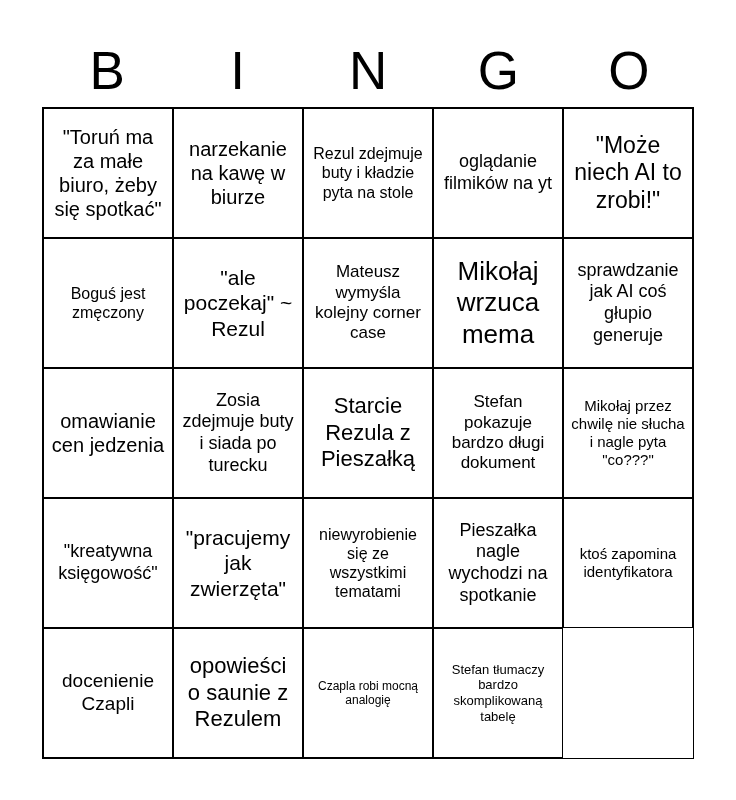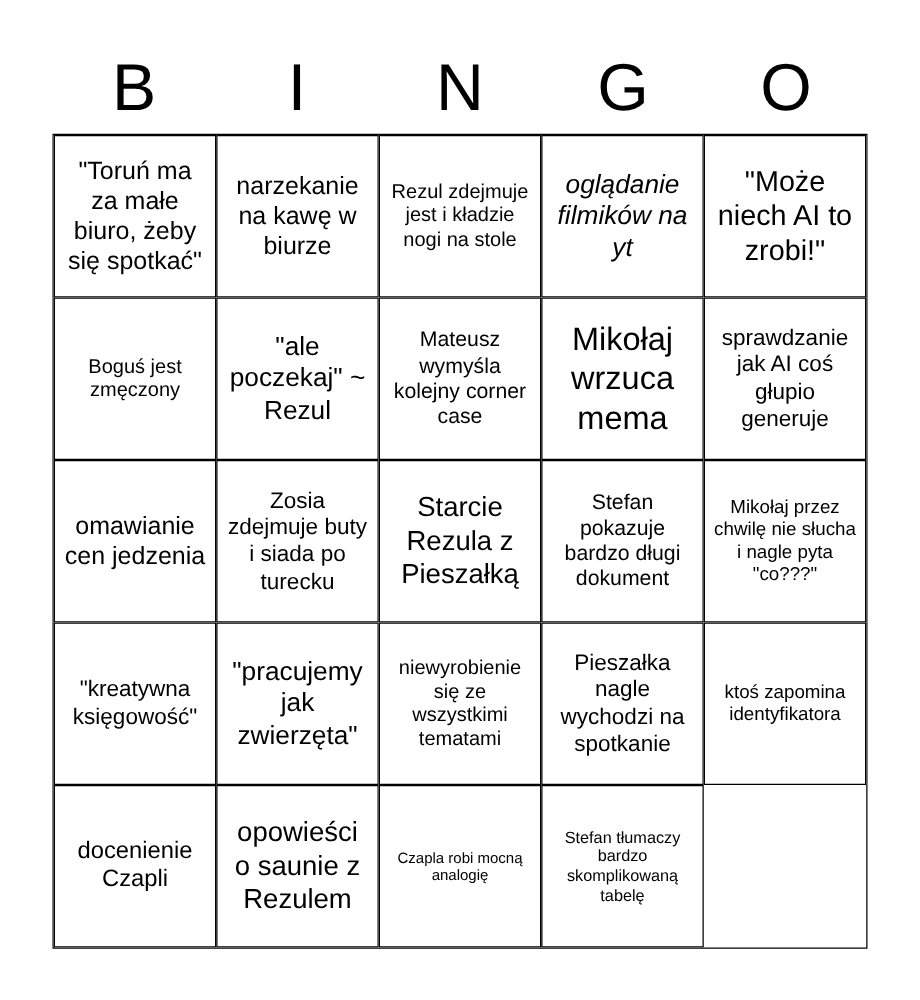--- a/index.html
+++ b/index.html
@@ -78,24 +78,24 @@
     </div>
 
     <div class="grid">
       <div class="cell">
           <span class="cell-text" style="font-size: 20px;">"Toruń ma za małe biuro, żeby się spotkać"</span>
         </div>
       <div class="cell">
           <span class="cell-text" style="font-size: 20px;">narzekanie na kawę w biurze</span>
         </div>
       <div class="cell">
-          <span class="cell-text" style="font-size: 16px;">Rezul zdejmuje jest i kładzie nogi na stole</span>
+          <span class="cell-text" style="font-size: 16px;">Rezul zdejmuje buty i kładzie pyta na stole</span>
         </div>
       <div class="cell">
-          <span class="cell-text" style="font-size: 21px; font-style: italic;">oglądanie filmików na yt</span>
+          <span class="cell-text" style="font-size: 18px;">oglądanie filmików na yt</span>
         </div>
       <div class="cell">
           <span class="cell-text" style="font-size: 23px;">"Może niech AI to zrobi!"</span>
         </div>
 
       <div class="cell">
           <span class="cell-text" style="font-size: 16px;">Boguś jest zmęczony</span>
         </div>
       <div class="cell">
           <span class="cell-text" style="font-size: 21px;">"ale poczekaj" ~ Rezul</span>

